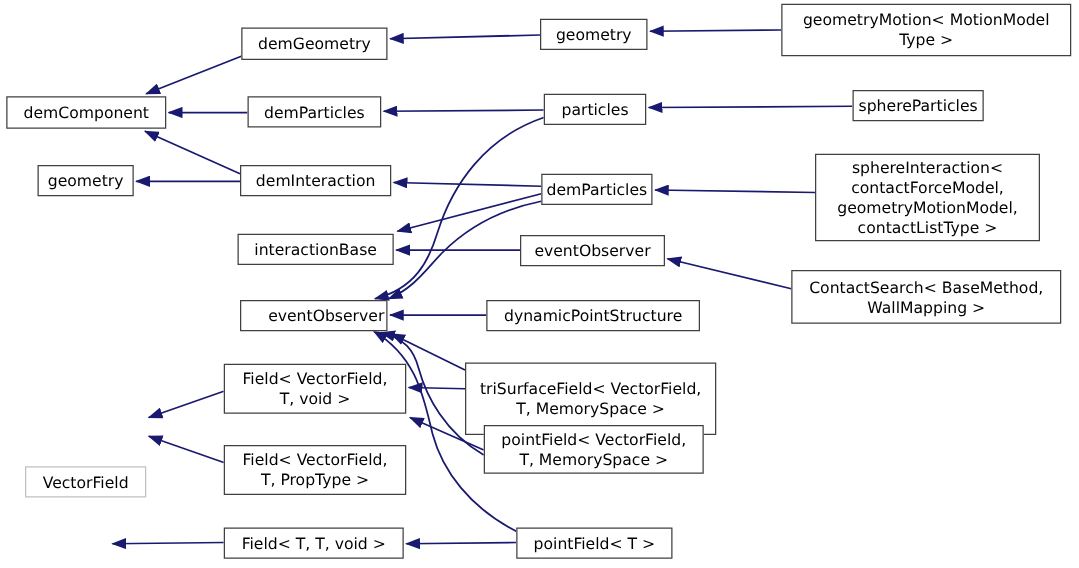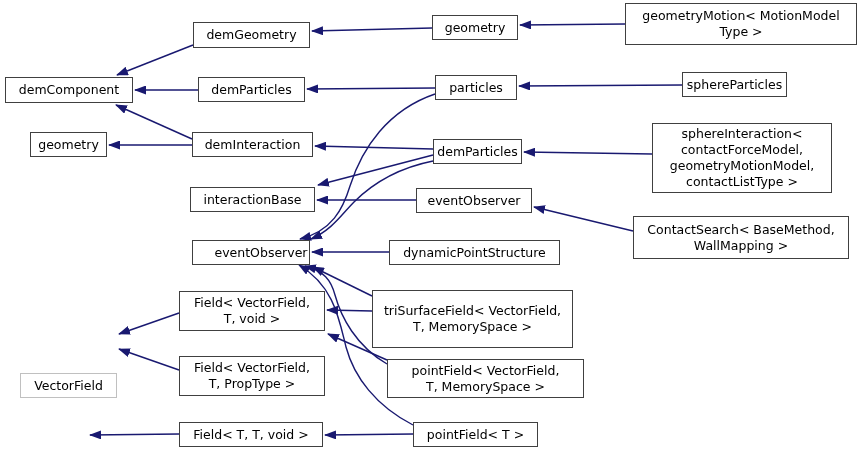--- a/index.html
+++ b/index.html
@@ -103,19 +103,19 @@
 WallMapping &gt;</div>
   <div class="node" style="left:192px; top:240px; width:118px; height:25px;padding-left:20px;">eventObserver</div>
   <div class="node" style="left:389px; top:240px; width:171px; height:25px;">dynamicPointStructure</div>
   <div class="node" style="left:372px; top:290px; width:201px; height:58px;">triSurfaceField&lt; VectorField,
 T, MemorySpace &gt;</div>
   <div class="node" style="left:179px; top:291px; width:146px; height:40px;">Field&lt; VectorField,
 T, void &gt;</div>
   <div class="node external" style="left:20px;  top:329px; width:97px;  height:25px;">VectorField</div>
   <div class="node" style="left:179px; top:356px; width:146px; height:40px;">Field&lt; VectorField,
 T, PropType &gt;</div>
-  <div class="node" style="left:387px; top:359px; width:197px; height:39px;">pointField&lt; VectorField,
+  <div class="node" style="left:387px; top:340px; width:176px; height:39px;">pointField&lt; VectorField,
 T, MemorySpace &gt;</div>
   <div class="node external" style="left:48px;  top:423px; width:40px;  height:25px;">T</div>
   <div class="node" style="left:179px; top:422px; width:144px; height:25px;">Field&lt; T, T, void &gt;</div>
   <div class="node" style="left:413px; top:422px; width:125px; height:25px;">pointField&lt; T &gt;</div>
 
 </div>
 
 </body></html>

